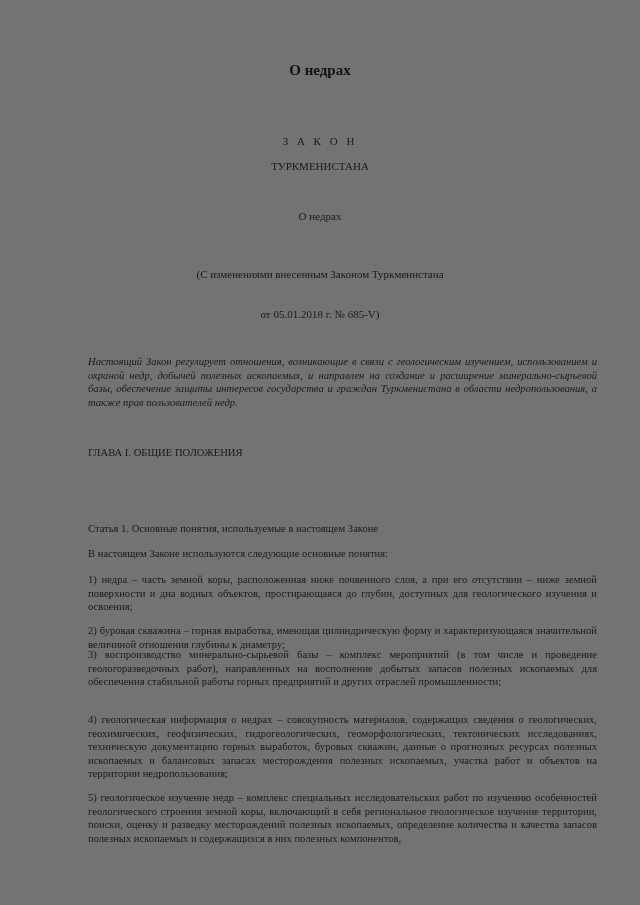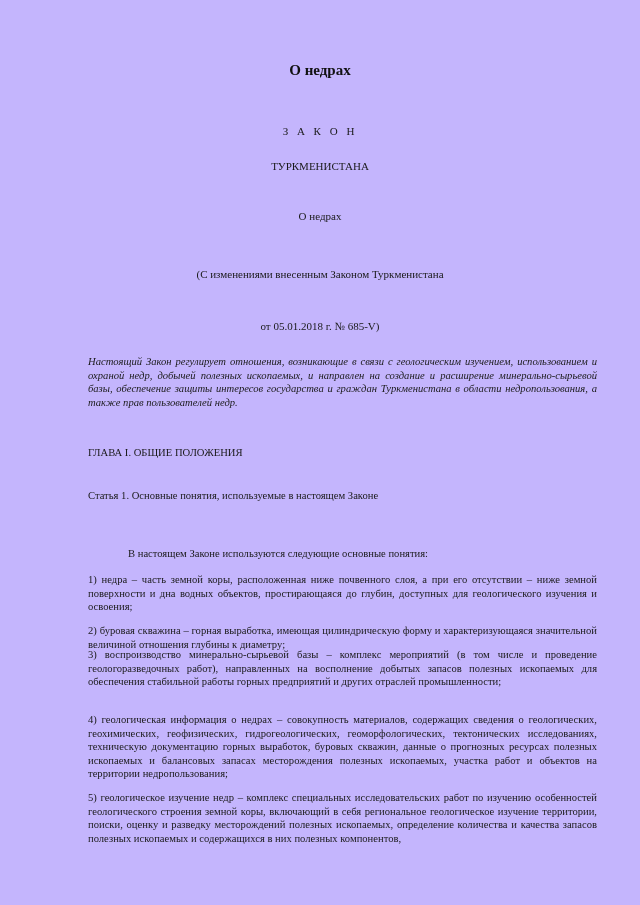--- a/index.html
+++ b/index.html
@@ -1,43 +1,43 @@
 <!DOCTYPE html>
 <html><head>
 <meta charset="utf-8">
 <style>
   html, body { margin: 0; padding: 0; background: #ffffff; }
   body { width: 640px; height: 905px; overflow: hidden; position: relative;
          font-family: "Liberation Serif", "DejaVu Serif", serif; color: #1a1a1a; }
-  .page { position: absolute; left: 0; top: 0; width: 640px; height: 905px; background: #c4b5fd; }
+  .page { position: absolute; left: 0; top: 0; width: 640px; height: 905px; background: #737373; }
   .title { position: absolute; top: 62px; left: 0; width: 640px; text-align: center;
            font-weight: bold; font-size: 15px; color: #111; }
   .center { position: absolute; left: 0; width: 640px; text-align: center; font-size: 11px; }
   .spaced { letter-spacing: 3px; }
   .block { position: absolute; left: 88px; width: 509px; font-size: 10.6px;
            line-height: 13.6px; text-align: justify; }
   .heading { position: absolute; left: 88px; font-size: 10.6px; }
 </style>
 </head>
 <body>
 
 <div class="page">
   <div class="title">О недрах</div>
 
-  <div class="center spaced" style="top:125px;">З А К О Н</div>
+  <div class="center spaced" style="top:135px;">З А К О Н</div>
   <div class="center" style="top:160px;">ТУРКМЕНИСТАНА</div>
   <div class="center" style="top:210px;">О недрах</div>
 
   <div class="center" style="top:268px;">(С изменениями внесенным Законом Туркменистана</div>
-  <div class="center" style="top:308px;margin-top:12px;">от 05.01.2018 г. № 685-V)</div>
+  <div class="center" style="top:308px;">от 05.01.2018 г. № 685-V)</div>
 
   <div class="block" style="top:355px;font-style:italic;">Настоящий Закон регулирует отношения, возникающие в связи с геологическим изучением, использованием и охраной недр, добычей полезных ископаемых, и направлен на создание и расширение минерально-сырьевой базы, обеспечение защиты интересов государства и граждан Туркменистана в области недропользования, а также прав пользователей недр.</div>
 
   <div class="heading" style="top:447px;">ГЛАВА I. ОБЩИЕ ПОЛОЖЕНИЯ</div>
-  <div class="heading" style="top:490px;text-align:right;">Статья 1. Основные понятия, используемые в настоящем Законе</div>
-  <div class="heading" style="top:548px;margin-left:40px;">В настоящем Законе используются следующие основные понятия:</div>
+  <div class="heading" style="top:523px;text-align:right;">Статья 1. Основные понятия, используемые в настоящем Законе</div>
+  <div class="heading" style="top:548px;">В настоящем Законе используются следующие основные понятия:</div>
 
   <div class="block" style="top:573px;">1) недра – часть земной коры, расположенная ниже почвенного слоя, а при его отсутствии – ниже земной поверхности и дна водных объектов, простирающаяся до глубин, доступных для геологического изучения и освоения;</div>
   <div class="block" style="top:624px;">2) буровая скважина – горная выработка, имеющая цилиндрическую форму и характеризующаяся значительной величиной отношения глубины к диаметру;</div>
   <div class="block" style="top:648px;">3) воспроизводство минерально-сырьевой базы – комплекс мероприятий (в том числе и проведение геологоразведочных работ), направленных на восполнение добытых запасов полезных ископаемых для обеспечения стабильной работы горных предприятий и других отраслей промышленности;</div>
   <div class="block" style="top:713px;">4) геологическая информация о недрах – совокупность материалов, содержащих сведения о геологических, геохимических, геофизических, гидрогеологических, геоморфологических, тектонических исследованиях, техническую документацию горных выработок, буровых скважин, данные о прогнозных ресурсах полезных ископаемых и балансовых запасах месторождения полезных ископаемых, участка работ и объектов на территории недропользования;</div>
   <div class="block" style="top:791px;">5) геологическое изучение недр – комплекс специальных исследовательских работ по изучению особенностей геологического строения земной коры, включающий в себя региональное геологическое изучение территории, поиски, оценку и разведку месторождений полезных ископаемых, определение количества и качества запасов полезных ископаемых и содержащихся в них полезных компонентов,</div>
 </div>
 
 </body></html>

